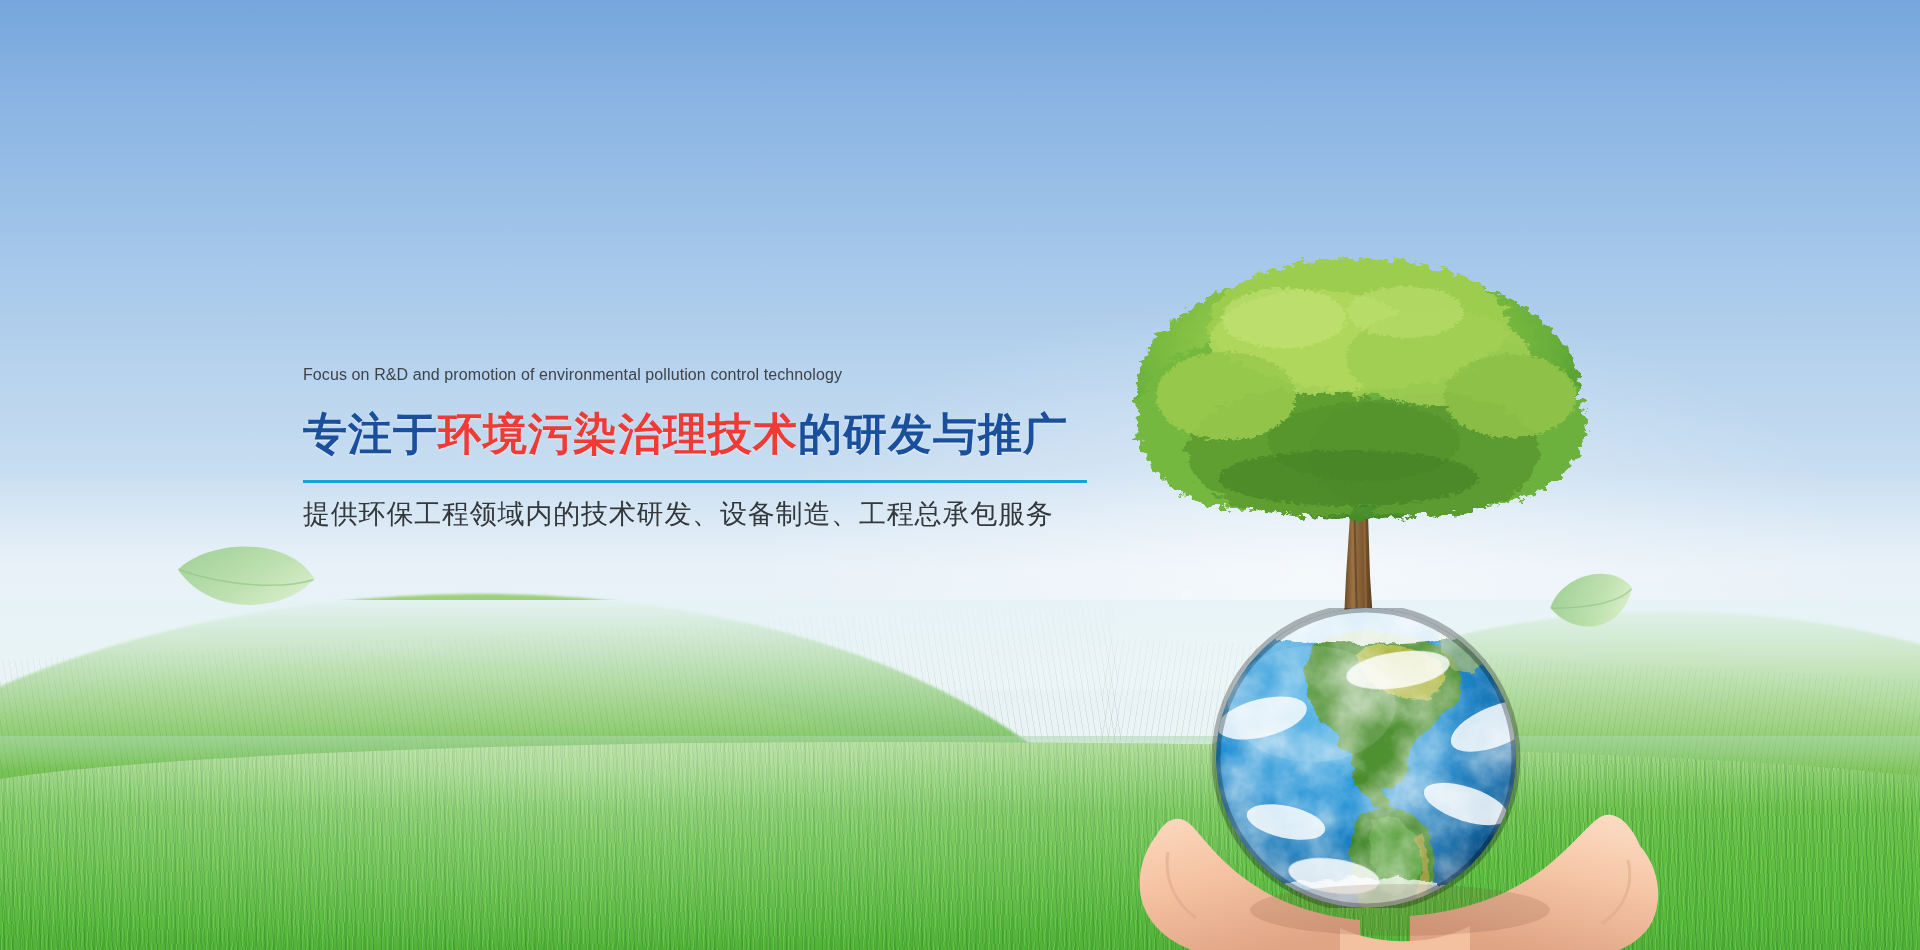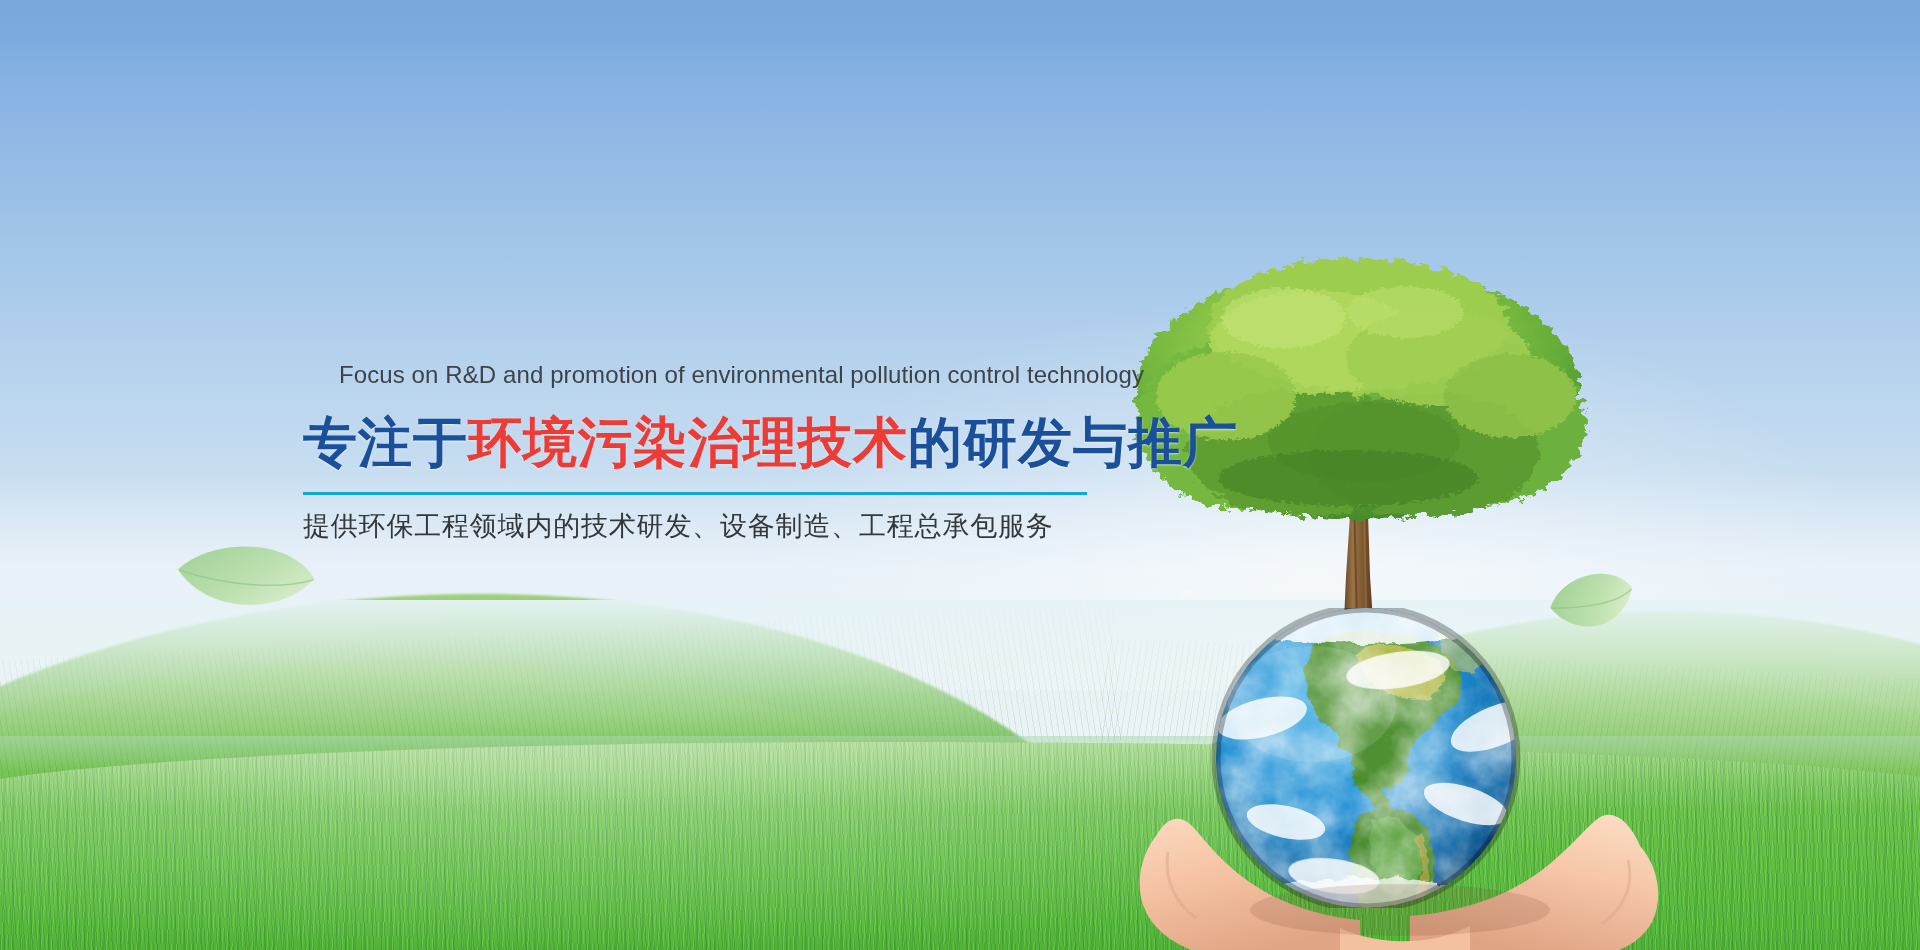--- a/index.html
+++ b/index.html
@@ -156,36 +156,35 @@
   .globe-wrap { position:absolute; left:1166px; top:608px; width:400px; height:300px; }
   .hands-wrap { position:absolute; left:1110px; top:760px; width:580px; height:200px; }
 
   
   .copy {
     position:absolute;
     left:303px; top:360px;
     width:800px;
   }
   .eyebrow {
-    font-size:24px;
+    font-size:16px;
     line-height:30px;
     color:#3d4349;
     letter-spacing:0.1px;
     white-space:nowrap;
     font-family:"Liberation Sans","DejaVu Sans",sans-serif;
-    margin-left:36px;
   }
   .headline {
-    margin-top:24px;
-    font-size:54px;
+    margin-top:12px;
+    font-size:44px;
     line-height:66px;
     font-weight:bold;
     letter-spacing:1px;
     white-space:nowrap;
-    font-family:Liberation Mono, monospace;
+    font-family:Liberation Serif, serif;
     text-shadow:0 1px 2px rgba(255,255,255,0.6);
   }
   .hl-blue { color:#1a4f9c; }
   .hl-red  { color:#ef3b36; }
   .rule {
     margin-top:12px;
     width:784px; height:3px;
     background:#12a6d6;
   }
   .tagline {

